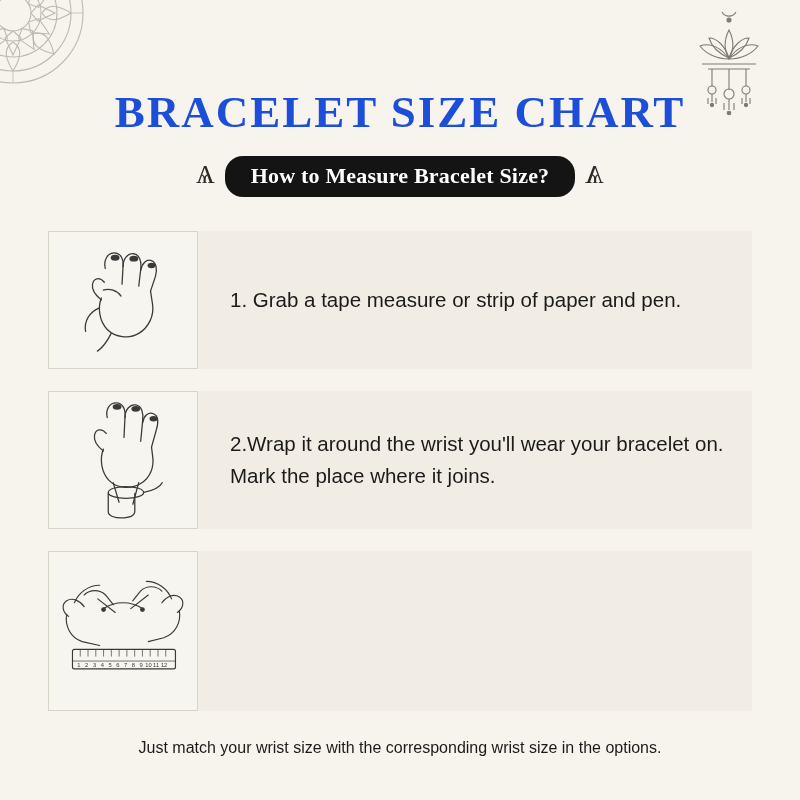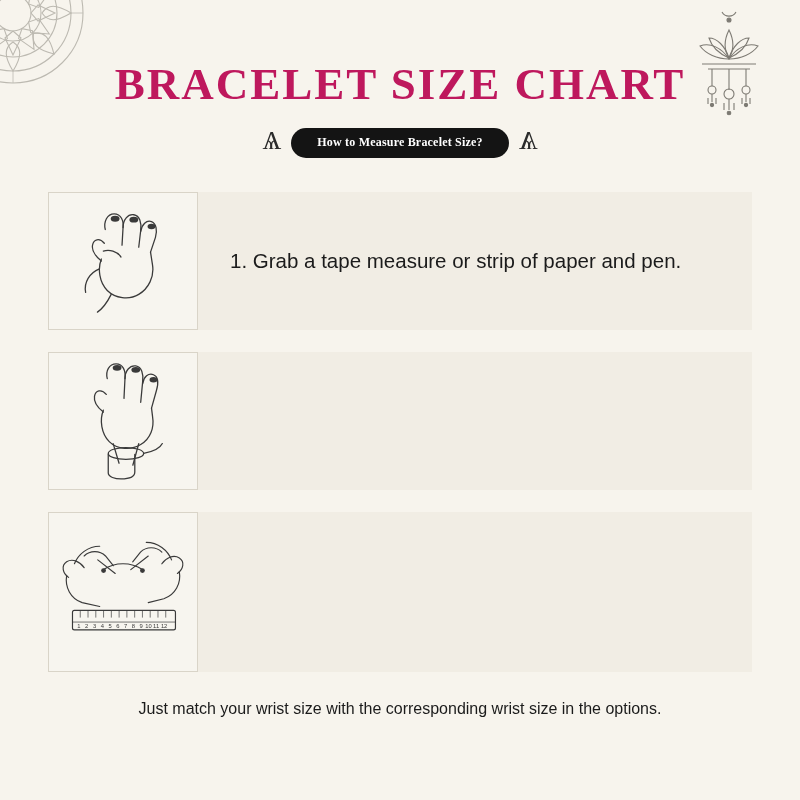--- a/index.html
+++ b/index.html
@@ -38,22 +38,22 @@
   }
 
   
   .title {
     text-align: center;
     font-family: "Liberation Serif", serif;
     font-size: 45px;
     letter-spacing: 2.0px;
     font-weight: 700;
     margin: 0;
-    padding-top: 58px;
-    color: #be185d;
+    padding-top: 86px;
+    color: #1d4ed8;
   }
 
   .subtitle-row {
     display: flex;
     align-items: center;
     justify-content: center;
     gap: 10px;
     margin-top: 18px;
   }
 
@@ -66,21 +66,21 @@
   }
   .flourish.right { transform: translateY(-2px) scaleX(-1); }
 
   .subtitle-pill {
     background: #141414;
     color: #ffffff;
     border-radius: 18px;
     padding: 7px 26px 8px 26px;
     font-family: "Liberation Serif", serif;
     font-weight: 700;
-    font-size: 12px;
+    font-size: 22px;
     letter-spacing: 0.2px;
     white-space: nowrap;
   }
 
   
   .steps {
     margin-top: 34px;
     padding: 0 48px;
   }
 
@@ -248,20 +248,21 @@
             <ellipse cx="63" cy="100" rx="18" ry="6"></ellipse>
             <path d="M81 100 C92 98 98 94 100 90"></path>
             <path d="M45 101 L45 120 C45 124 52 126 58 126 C66 126 72 124 72 119 L72 101"></path>
             <ellipse cx="54" cy="13" rx="4.5" ry="3" fill="#3a3a3a" stroke="none"></ellipse>
             <ellipse cx="73" cy="15" rx="4.5" ry="3" fill="#3a3a3a" stroke="none"></ellipse>
             <ellipse cx="91" cy="25" rx="4" ry="2.8" fill="#3a3a3a" stroke="none"></ellipse>
           </g>
         </svg>
       </span>
     </div>
+    <div class="step-text">2.Wrap it around the wrist you'll wear your bracelet on. Mark the place where it joins.</div>
   </div>
 
   <div class="step tall">
     <div class="step-figure">
       <span>
         <svg viewBox="0 0 140 150" width="136" height="150">
           <g fill="none" stroke="#3a3a3a" stroke-width="1.2" stroke-linecap="round">
 
             <path d="M14 62 C8 58 6 50 12 46 C18 42 26 46 30 52"></path>
             <path d="M30 40 C36 34 46 34 52 40 L60 50"></path>

